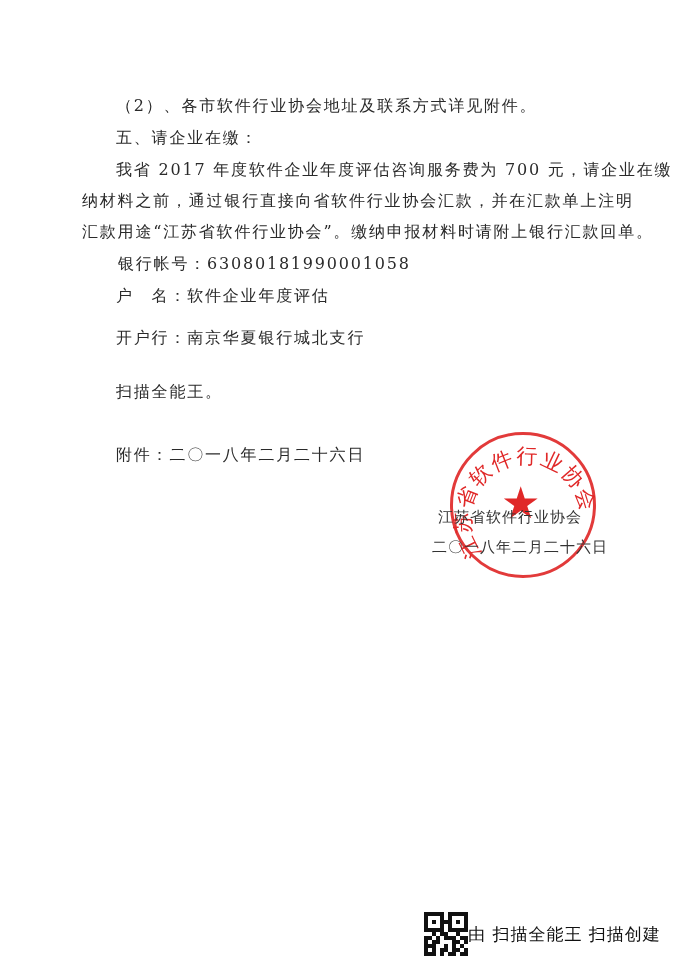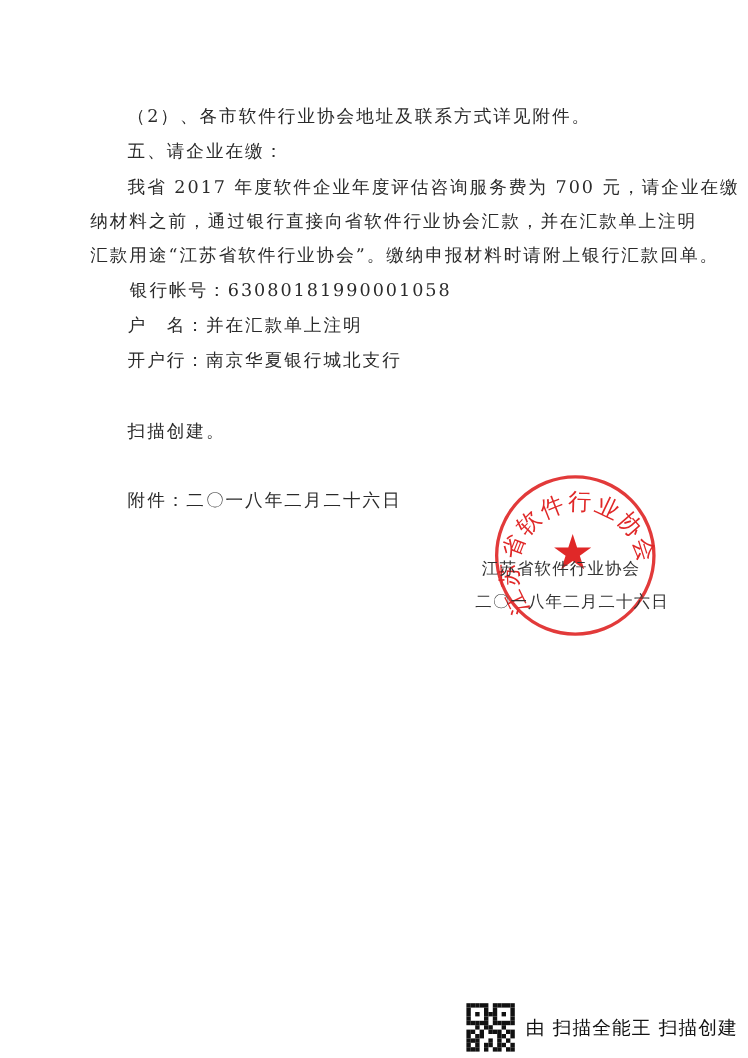--- a/index.html
+++ b/index.html
@@ -11,35 +11,35 @@
   .stamp {
     position: absolute; left: 450px; top: 432px; width: 146px; height: 146px;
     border: 3px solid #e23a3a; border-radius: 50%; box-sizing: border-box;
   }
   .stamp-text { position: absolute; width: 146px; height: 146px; left: 0; top: 0; }
   .star { position: absolute; left: 48px; top: 46px; font-size: 44px; color: #e02828; line-height: 1; }
   .sig { position: absolute; font-size: 15px; letter-spacing: 1px; font-family: "DejaVu Sans", sans-serif; color: #333; }
   .footer { position: absolute; left: 424px; top: 912px; display: flex; align-items: center; }
   .qr { width: 44px; height: 44px; display: grid; grid-template-columns: repeat(11, 4px); grid-template-rows: repeat(11, 4px); }
   .qr i { display: block; width: 4px; height: 4px; }
-  .footer-text { margin-left: 10px; font-size: 17px; font-family: "DejaVu Sans", sans-serif; color: #111; letter-spacing: 1px; text-align: center; }
+  .footer-text { font-size: 17px; font-family: "DejaVu Sans", sans-serif; color: #111; letter-spacing: 1px; text-align: center; }
 </style>
 </head>
 <body>
 
 <div>
   <div class="line" style="left:116px;top:96px;">（2）、各市软件行业协会地址及联系方式详见附件。</div>
   <div class="line" style="left:116px;top:128px;">五、请企业在缴：</div>
   <div class="line" style="left:116px;top:160px;">我省 2017 年度软件企业年度评估咨询服务费为 700 元，请企业在缴</div>
   <div class="line" style="left:82px;top:191px;">纳材料之前，通过银行直接向省软件行业协会汇款，并在汇款单上注明</div>
   <div class="line" style="left:82px;top:222px;">汇款用途“江苏省软件行业协会”。缴纳申报材料时请附上银行汇款回单。</div>
   <div class="line" style="left:118px;top:254px;">银行帐号：63080181990001058</div>
-  <div class="line" style="left:116px;top:286px;">户　名：并在汇款单上注明</div>
-  <div class="line" style="left:116px;top:318px;text-align:center;">开户行：南京华夏银行城北支行</div>
-  <div class="line" style="left:116px;top:382px;">扫描创建。</div>
+  <div class="line" style="left:116px;top:286px;">户　名：软件企业年度评估</div>
+  <div class="line" style="left:116px;top:328px;text-align:center;">开户行：南京华夏银行城北支行</div>
+  <div class="line" style="left:116px;top:382px;">扫描全能王。</div>
   <div class="line" style="left:116px;top:445px;">附件：二〇一八年二月二十六日</div>
 
   <div class="stamp">
     <svg class="stamp-text" viewBox="0 0 146 146">
       <defs>
           <path id="arc" d="M 30 120 A 56 56 0 1 1 116 120"></path>
         </defs>
       <text font-size="21" fill="#e02828" font-family="DejaVu Serif, serif" letter-spacing="2">
         <textPath href="#arc" startOffset="2">江苏省软件行业协会</textPath>
       </text>

